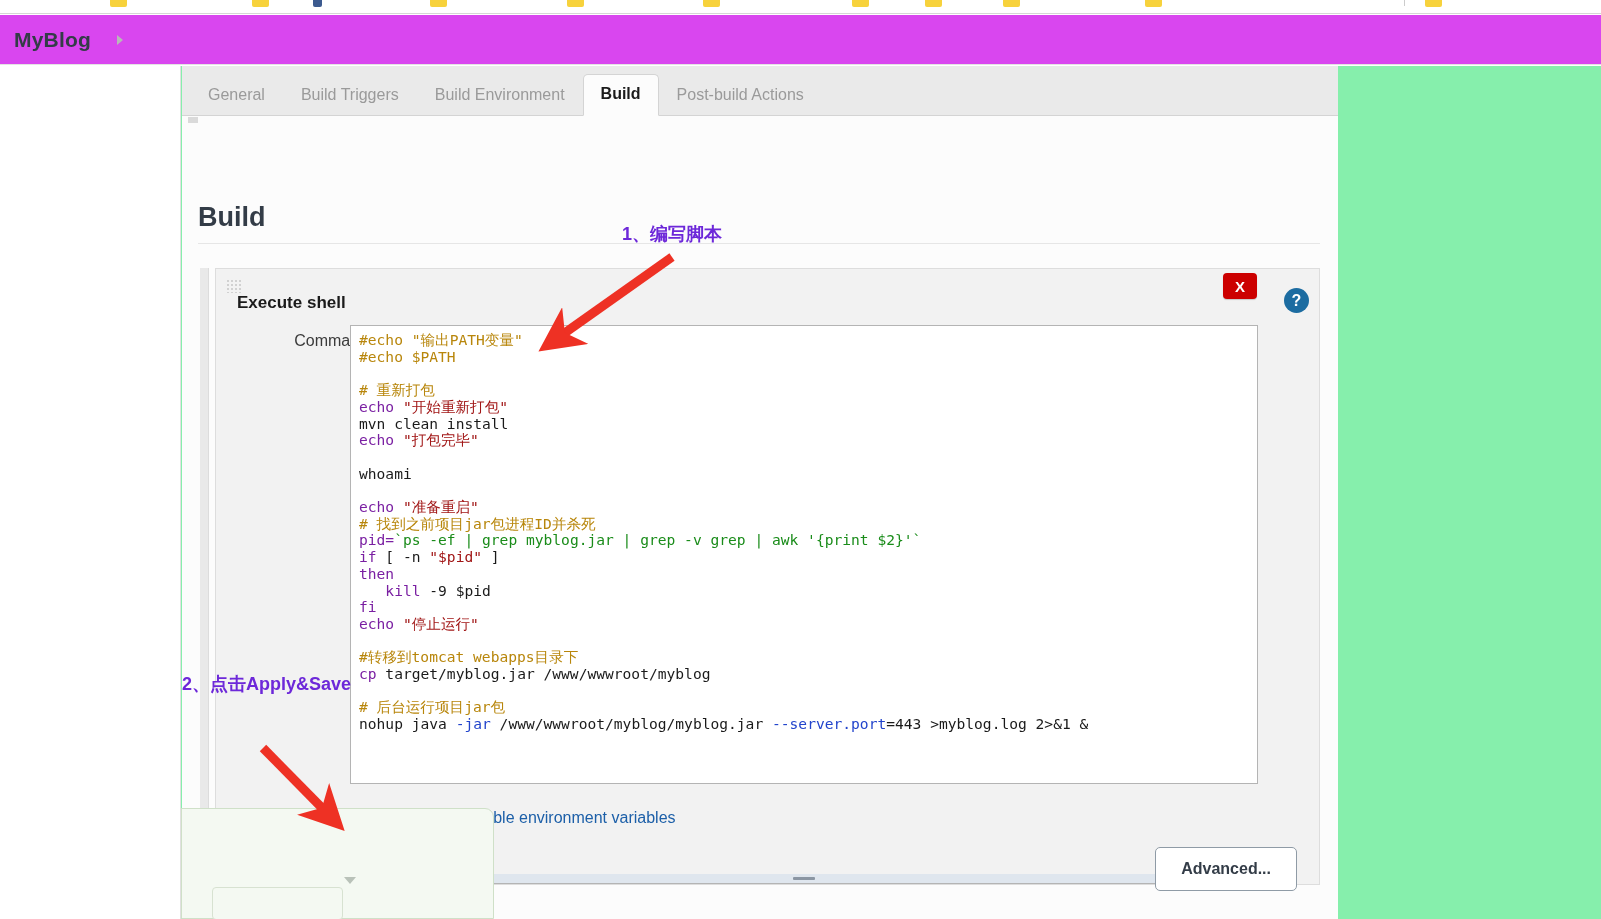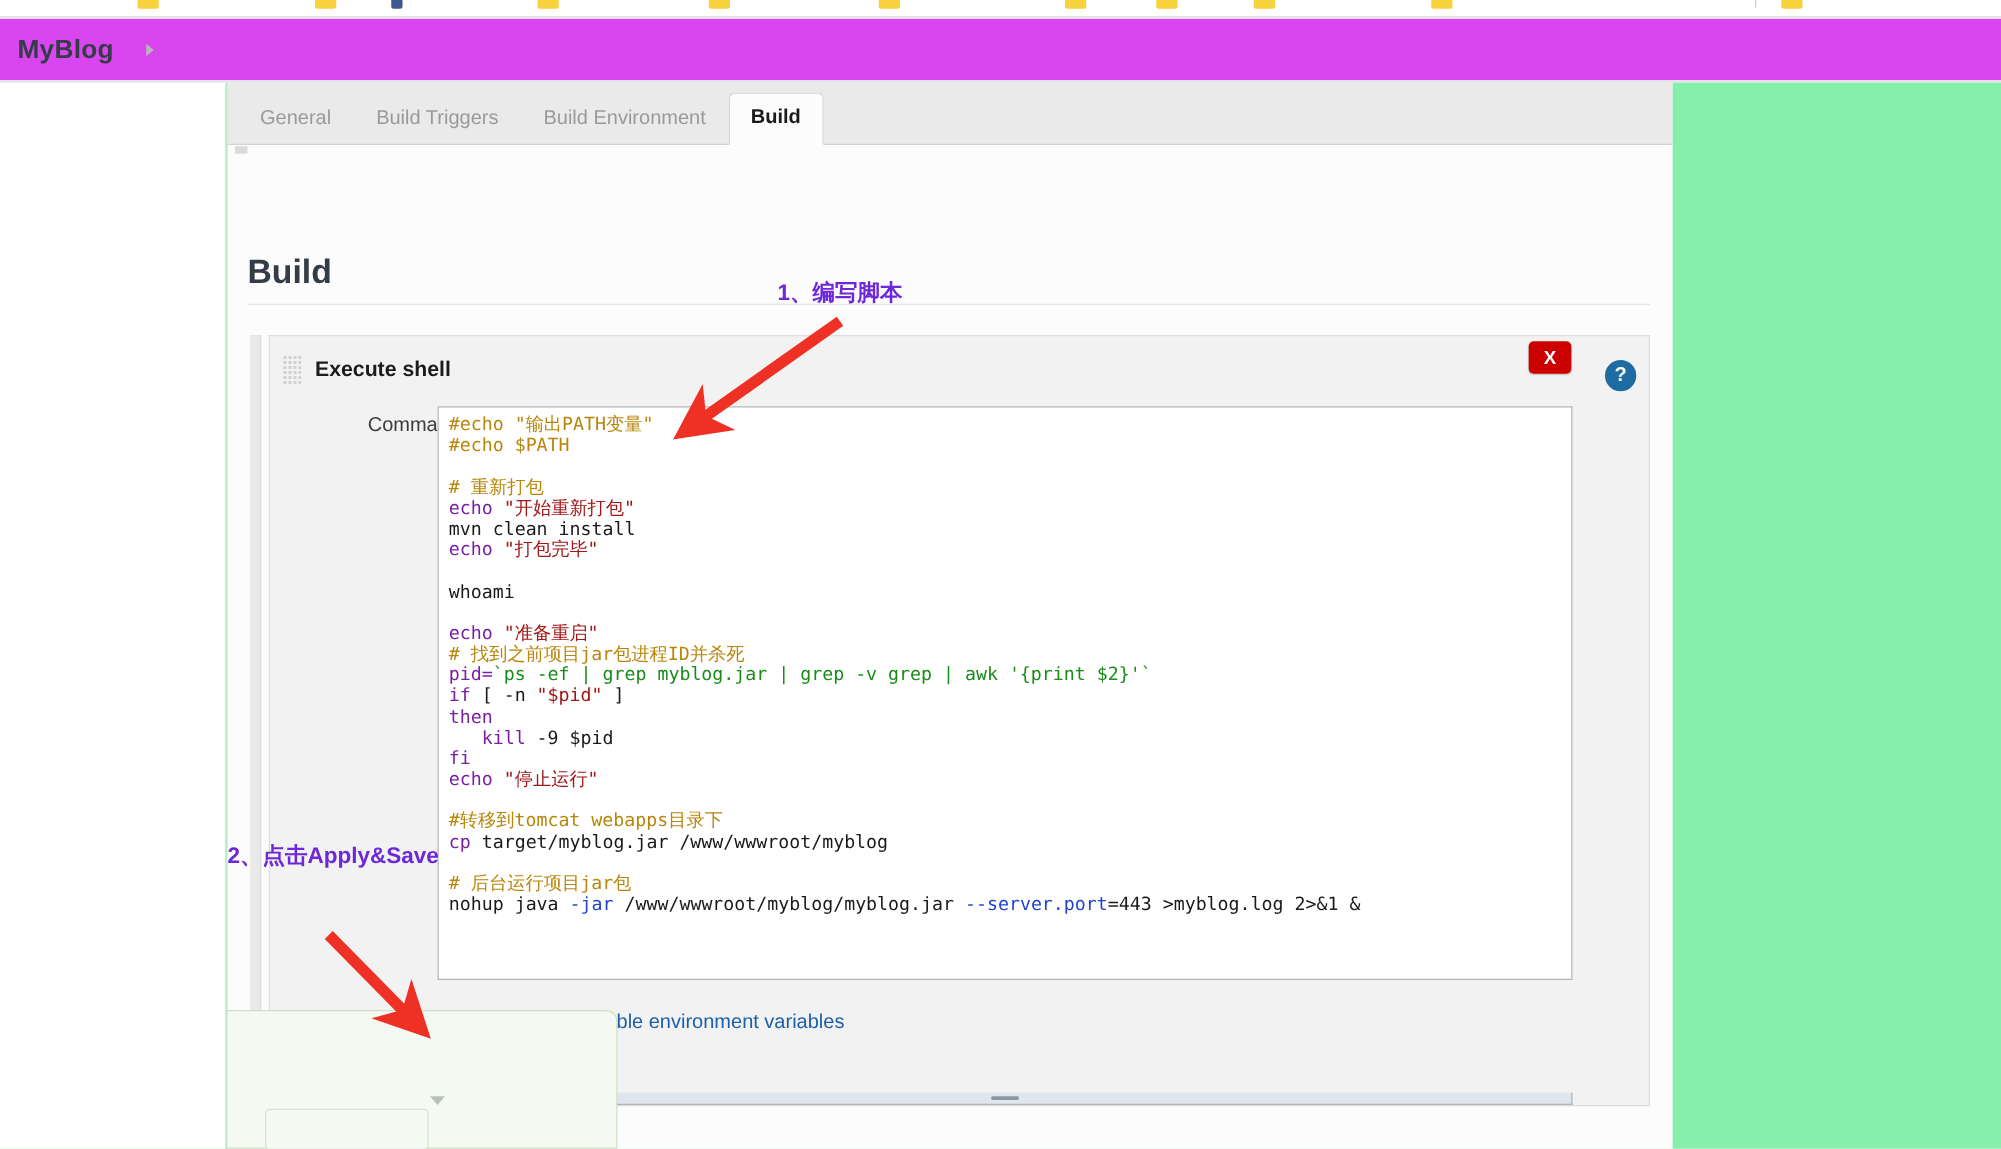--- a/index.html
+++ b/index.html
@@ -137,21 +137,21 @@
   }
   .builder-box {
     position: absolute; top: 0; left: 15px;
     width: 1105px; height: 617px;
     background: #f2f2f2;
     border: 1px solid #dddddd;
   }
   .builder-head {
     position: absolute; top: 10px; left: 10px;
     height: 34px;
-    display: flex; align-items: center;
+    display: flex;  flex-direction: column;
   }
   .drag-handle {
     width: 15px; height: 24px;
     background-image:
       radial-gradient(#cfcfcf 42%, transparent 43%);
     background-size: 4px 4px;
     background-position: 0 0;
     cursor: move;
     opacity: .95;
   }
@@ -333,20 +333,21 @@
 
   <div class="left-rail"></div>
 
   <div class="content-pane">
 
     <div class="tab-bar">
       <div class="tab">General</div>
       <div class="tab">Build Triggers</div>
       <div class="tab">Build Environment</div>
       <div class="tab active">Build</div>
+      <div class="tab">Post-build Actions</div>
     </div>
 
     <div class="content-inner">
       <div class="nub"></div>
       <div class="section-title">Build</div>
       <div class="section-rule"></div>
 
       <div class="builder-outer">
         <div class="builder-grip-rail"></div>
         <div class="builder-box">
@@ -363,20 +364,21 @@
 
           <div class="code-wrap">
             <div class="code" id="code-body"><div><span class="c-comment">#echo "输出PATH变量"</span></div><div><span class="c-comment">#echo $PATH</span></div><div>&nbsp;</div><div><span class="c-comment"># 重新打包</span></div><div><span class="c-kw">echo </span><span class="c-str">"开始重新打包"</span></div><div><span class="c-plain">mvn clean install</span></div><div><span class="c-kw">echo </span><span class="c-str">"打包完毕"</span></div><div>&nbsp;</div><div><span class="c-plain">whoami</span></div><div>&nbsp;</div><div><span class="c-kw">echo </span><span class="c-str">"准备重启"</span></div><div><span class="c-comment"># 找到之前项目jar包进程ID并杀死</span></div><div><span class="c-var">pid=</span><span class="c-sub">`ps -ef | grep myblog.jar | grep -v grep | awk '{print $2}'`</span></div><div><span class="c-kw">if </span><span class="c-plain">[ -n </span><span class="c-str">"$pid"</span><span class="c-plain"> ]</span></div><div><span class="c-kw">then</span></div><div><span class="c-plain">   </span><span class="c-kw">kill </span><span class="c-plain">-9 $pid</span></div><div><span class="c-kw">fi</span></div><div><span class="c-kw">echo </span><span class="c-str">"停止运行"</span></div><div>&nbsp;</div><div><span class="c-comment">#转移到tomcat webapps目录下</span></div><div><span class="c-kw">cp </span><span class="c-plain">target/myblog.jar /www/wwwroot/myblog</span></div><div>&nbsp;</div><div><span class="c-comment"># 后台运行项目jar包</span></div><div><span class="c-plain">nohup java </span><span class="c-flag">-jar</span><span class="c-plain"> /www/wwwroot/myblog/myblog.jar </span><span class="c-flag">--server.port</span><span class="c-plain">=443 &gt;myblog.log 2&gt;&amp;1 &amp;</span></div></div>
           </div>
           <div class="resize-bar">
             <div class="resize-grip"></div>
           </div>
 
           <div class="env-line"><span>See </span><a class="env-link" href="#">the list of available environment variables</a></div>
 
+          <div class="advanced-btn">Advanced...</div>
         </div>
       </div>
 
     </div>
   </div>
 </div>
 
 <div class="save-bar">
   <div class="save-ghost"></div>
   <div class="save-caret"></div>

